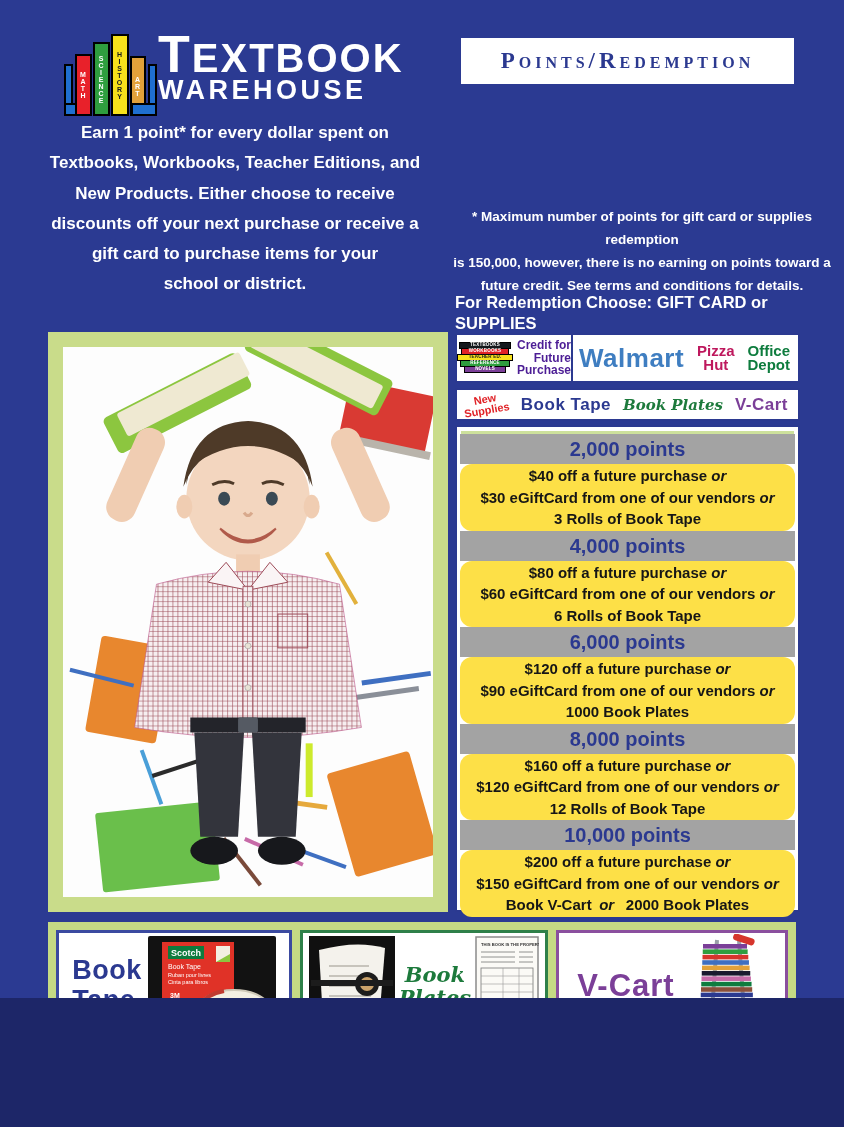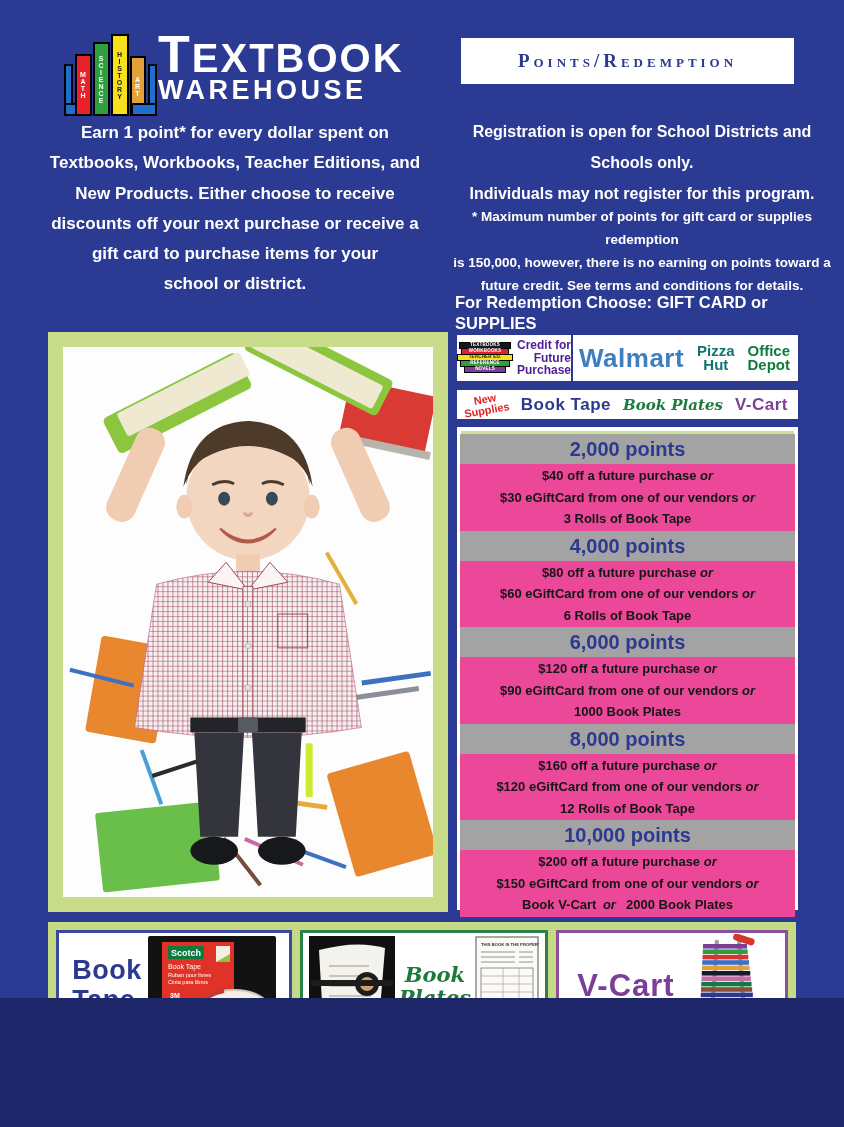--- a/index.html
+++ b/index.html
@@ -24,63 +24,63 @@
   .logo-line2 { font-size:27px; font-weight:bold; letter-spacing:3.5px; color:#fff; margin-top:-8px; }
 
   
   .intro { position:absolute; left:22px; top:118px; width:426px; text-align:center;
            font-size:17px; font-weight:bold; line-height:1.78; }
 
   
   .pr-header { position:absolute; left:461px; top:38px; width:333px; height:46px;
                background:#fff; display:flex; align-items:center; justify-content:center; }
   .pr-header span { font-family:"Liberation Serif", serif; font-variant:small-caps;
-                    color:#2b3990; font-size:19px; font-weight:bold; letter-spacing:4px; }
+                    color:#2b3990; font-size:23px; font-weight:bold; letter-spacing:4px; }
   .reg-text { position:absolute; left:450px; top:116px; width:384px; text-align:center;
               font-size:16px; font-weight:bold; line-height:1.95; }
   .note-text { position:absolute; left:450px; top:206px; width:384px; text-align:center;
                font-size:13.5px; font-weight:bold; line-height:1.7; }
   .choose-text { position:absolute; left:455px; top:292px; width:360px; text-align:left;
                  font-size:16.5px; font-weight:bold; line-height:1.25; }
 
   
   .vendor-box { position:absolute; left:455px; top:333px; width:345px; height:50px;
                 background:#fff; border:2px solid #2b3990; display:flex; align-items:stretch; }
   .vendor-left { width:116px; border-right:2px solid #2b3990; display:flex;
                  align-items:center; justify-content:center; gap:4px; padding:2px; }
   .stack { display:flex; flex-direction:column; align-items:center; }
   .stack-book { height:7px; display:flex; align-items:center; justify-content:center;
                 border:1px solid #000; margin-top:-1px; }
   .stack-book span { font-size:4.5px; font-weight:bold; line-height:1; letter-spacing:0.2px; }
   .credit-label { color:#4c1d95; font-size:12px; font-weight:bold; line-height:1.05; text-align:right; }
   .vendor-right { flex:1; display:flex; align-items:center; justify-content:space-between;
                   padding:0 8px 0 6px;border-radius:16px; }
   .walmart { color:#3f7ec1; font-size:26px; font-weight:bold; letter-spacing:0.5px; }
-  .pizzahut { color:#0f766e; font-size:15px; font-weight:bold; line-height:0.95; text-align:center; }
+  .pizzahut { color:#be185d; font-size:15px; font-weight:bold; line-height:0.95; text-align:center; }
   .officedepot { color:#0e7c3e; font-size:15px; font-weight:bold; line-height:0.95; text-align:left; }
 
   
   .supplies-box { position:absolute; left:455px; top:388px; width:345px; height:33px;
                   background:#fff; border:2px solid #2b3990; display:flex; align-items:center;
                   justify-content:space-between; padding:0 10px 0 6px; }
   .new-supplies { color:#e02328; font-size:11px; font-weight:bold; line-height:1;
                   transform:rotate(-10deg); text-align:center; }
   .book-tape-lbl { color:#2b3990; font-size:17px; font-weight:bold; letter-spacing:0.5px; }
   .book-plates-lbl { color:#1d7a3c; font-size:15px; font-weight:bold; font-style:italic;
                      font-family:"DejaVu Serif", serif; }
   .vcart-lbl { color:#7b3f98; font-size:17px; font-weight:bold; letter-spacing:0.5px; }
 
   
   .points-table { position:absolute; left:455px; top:425px; width:345px; height:487px;
                   background:#fff; border:2px solid #2b3990; padding:0 3px; }
   .table-top-line { height:3px; background:#cde19c; margin:4px 1px 0 1px; }
   .tier-header { color:#2b3990; font-size:20px; font-weight:bold; text-align:center;
                  line-height:30px; height:30px; background:#a3a3a3; }
-  .tier-body { background:#ec4899; color:#161616; text-align:center; font-size:13px;
-               font-weight:bold; line-height:21.5px; padding:1px 2px; }
+  .tier-body { background:#fde047; color:#161616; text-align:center; font-size:15px;
+               font-weight:bold; line-height:21.5px; padding:1px 2px;border-radius:12px; }
   .tier-body i { font-weight:bold; }
 
   
   .photo-frame { position:absolute; left:48px; top:332px; width:400px; height:580px;
                  background:#c9dc8a; padding:15px; }
   .photo-frame svg { width:100%; height:100%; background:#fdfdfd; display:block; }
 
   
   .bottom-strip { position:absolute; left:48px; top:922px; width:748px; height:128px;
                   background:#c5da84; }
@@ -132,25 +132,20 @@
       <div>New Products.  Either choose to receive</div>
       <div>discounts off your next purchase or receive a</div>
       <div>gift card to purchase items for your</div>
       <div>school or district.</div>
     </div>
 
   <div class="pr-header">
     <span>Points/Redemption</span>
   </div>
 
-  <div class="reg-text">
-      <div>Registration is open for School Districts and</div>
-      <div>Schools only.</div>
-      <div>Individuals may not register for this program.</div>
-    </div>
 
   <div class="note-text">
       <div>* Maximum number of points for gift card or supplies redemption</div>
       <div>is 150,000, however, there is no earning on points toward a</div>
       <div>future credit.  See terms and conditions for details.</div>
     </div>
 
   <div class="choose-text">
       <div>For Redemption Choose:  GIFT CARD or SUPPLIES</div>
       <div>or a CREDIT (against future purchases)</div>

